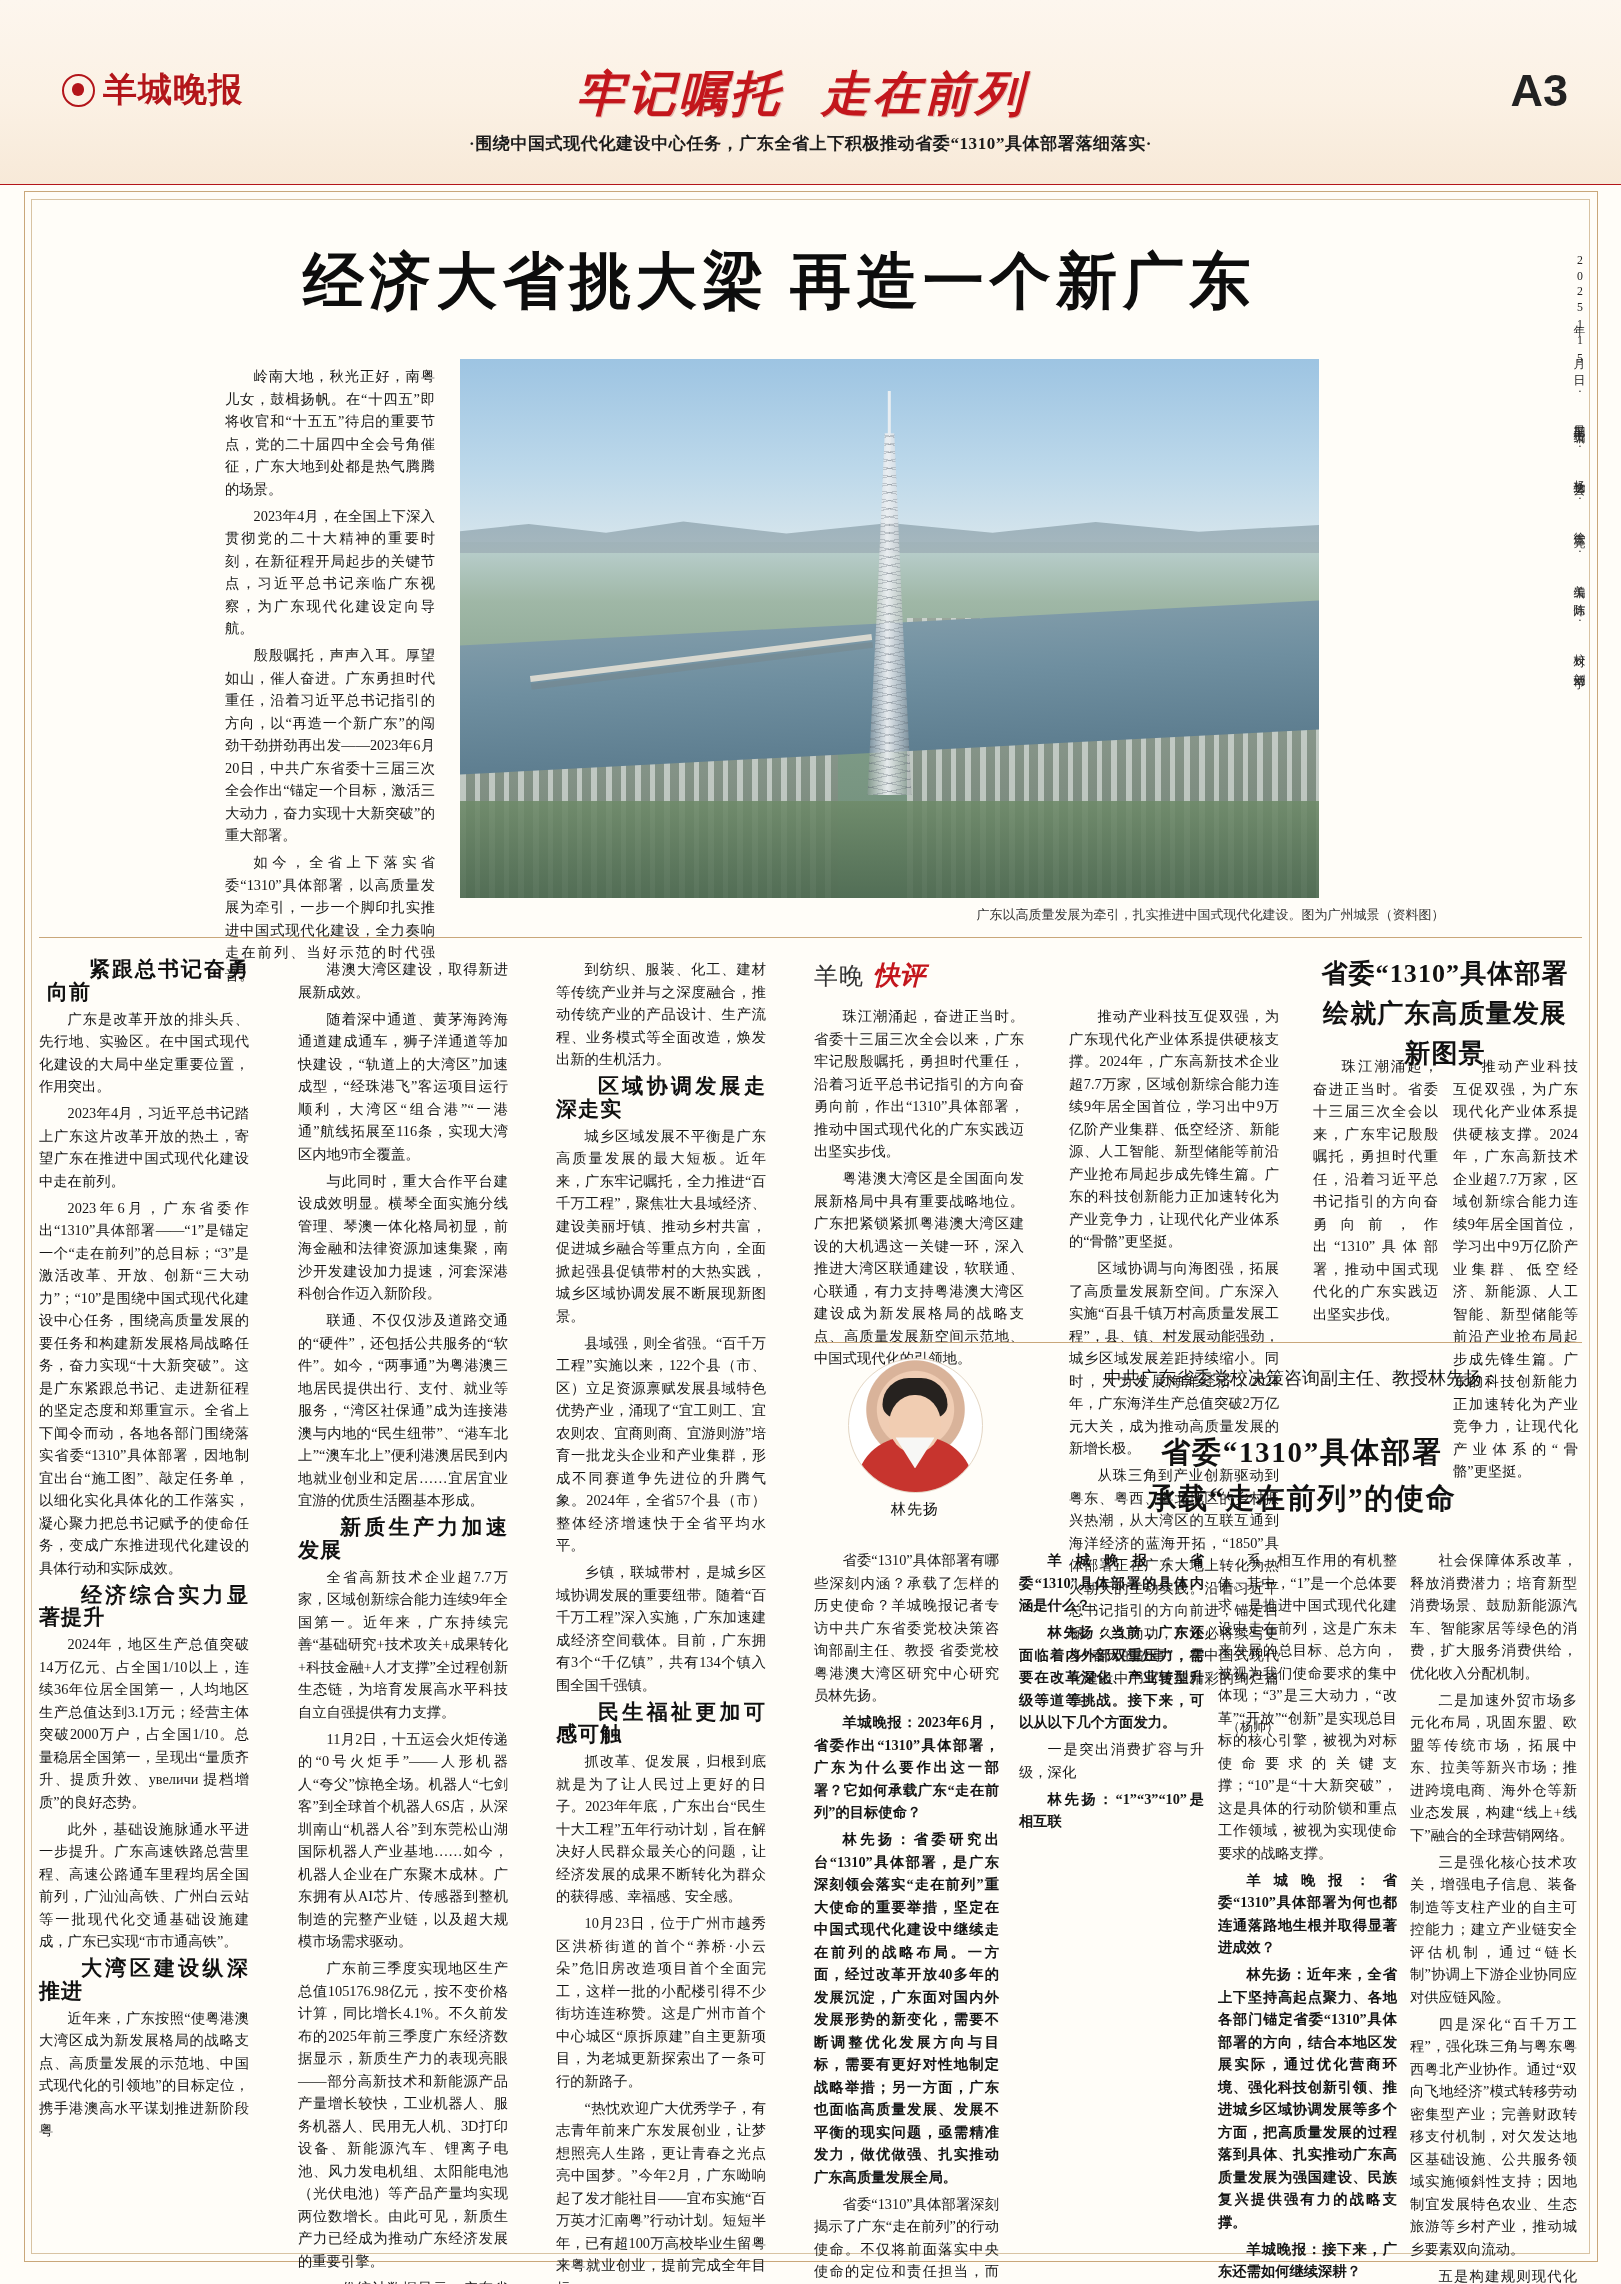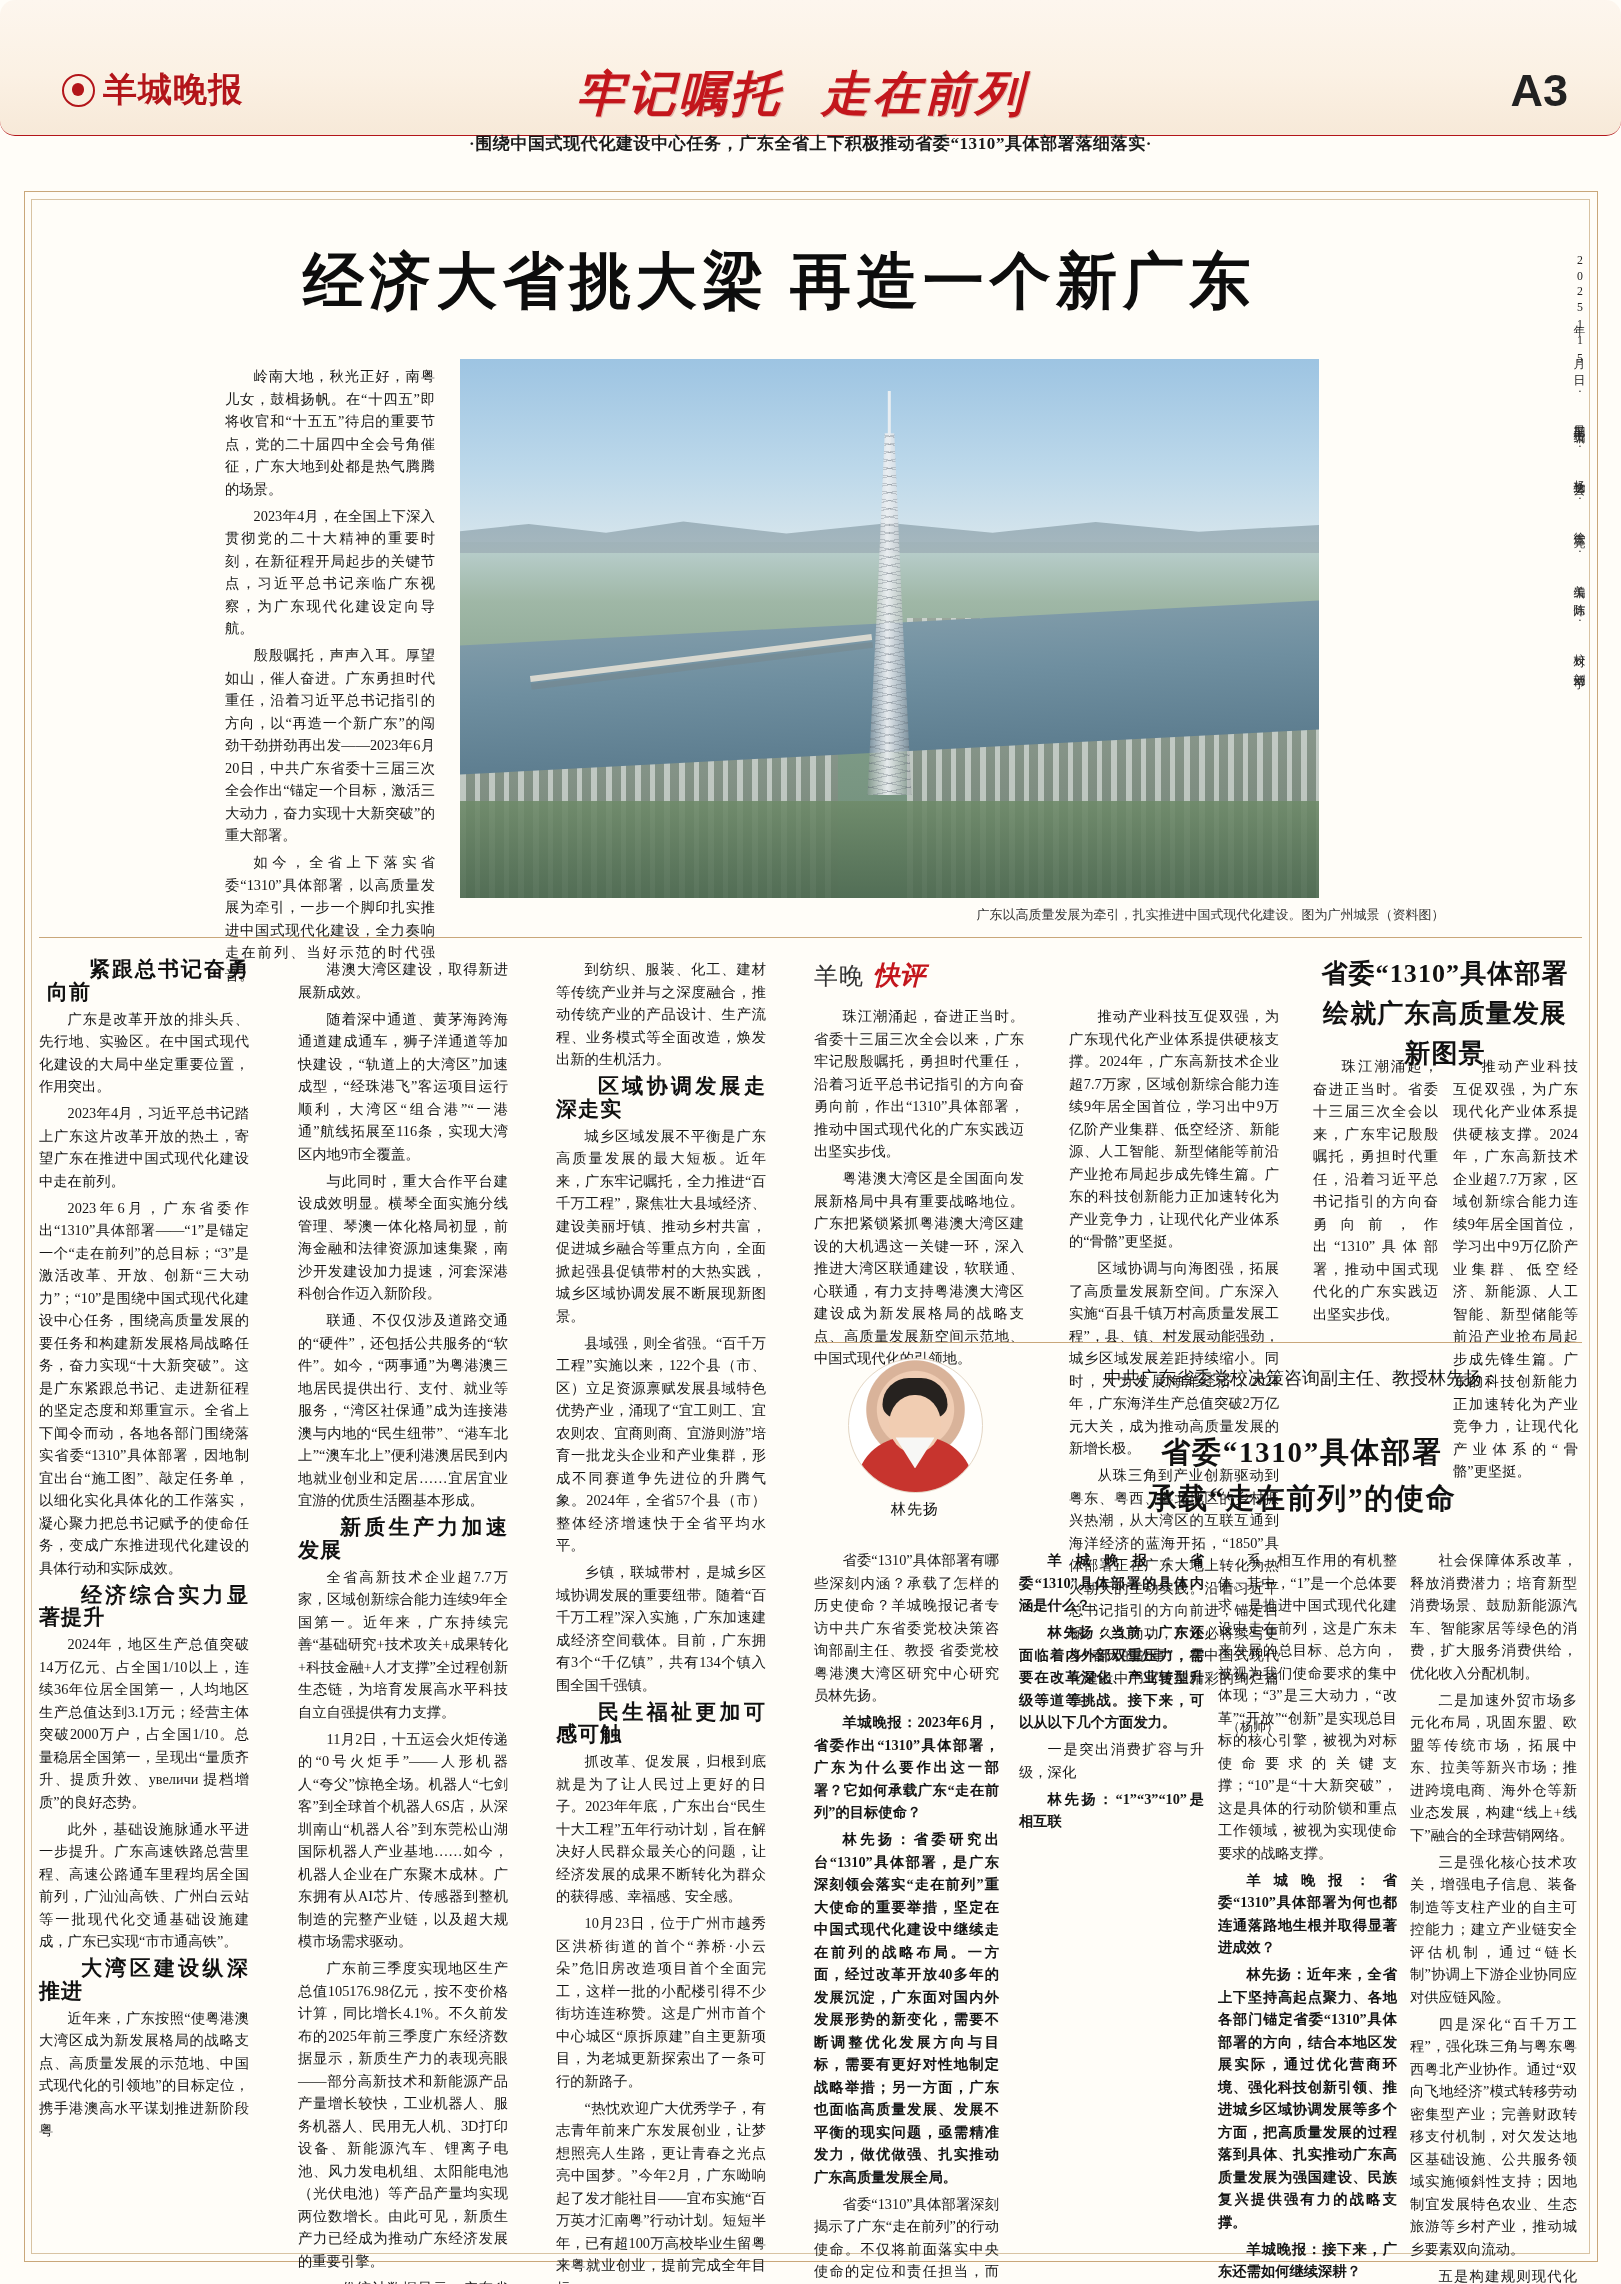--- a/index.html
+++ b/index.html
@@ -8,24 +8,23 @@
     width: 1621px; height: 2284px;
     background: #fffdf8;
     font-family: "Liberation Serif", serif;
     color: #111;
     position: relative;
     overflow: hidden;
   }
   
   .masthead {
     position: relative;
-    height: 136px;
+    height: 185px;
     background: linear-gradient(180deg,#fdf6ee 0%, #fbf1e4 55%, #f7e9d8 100%);
     border-bottom: 1.7px solid #b3151a;
-    border-radius: 15px;
   }
   .paper-logo {
     position: absolute; left: 62px; top: 67px;
     display: flex; align-items: center; gap: 7.9px;
   }
   .logo-mark {
     width: 33px; height: 33px; border-radius: 50%;
     border: 2.8px solid #b3151a;
     position: relative;
   }

